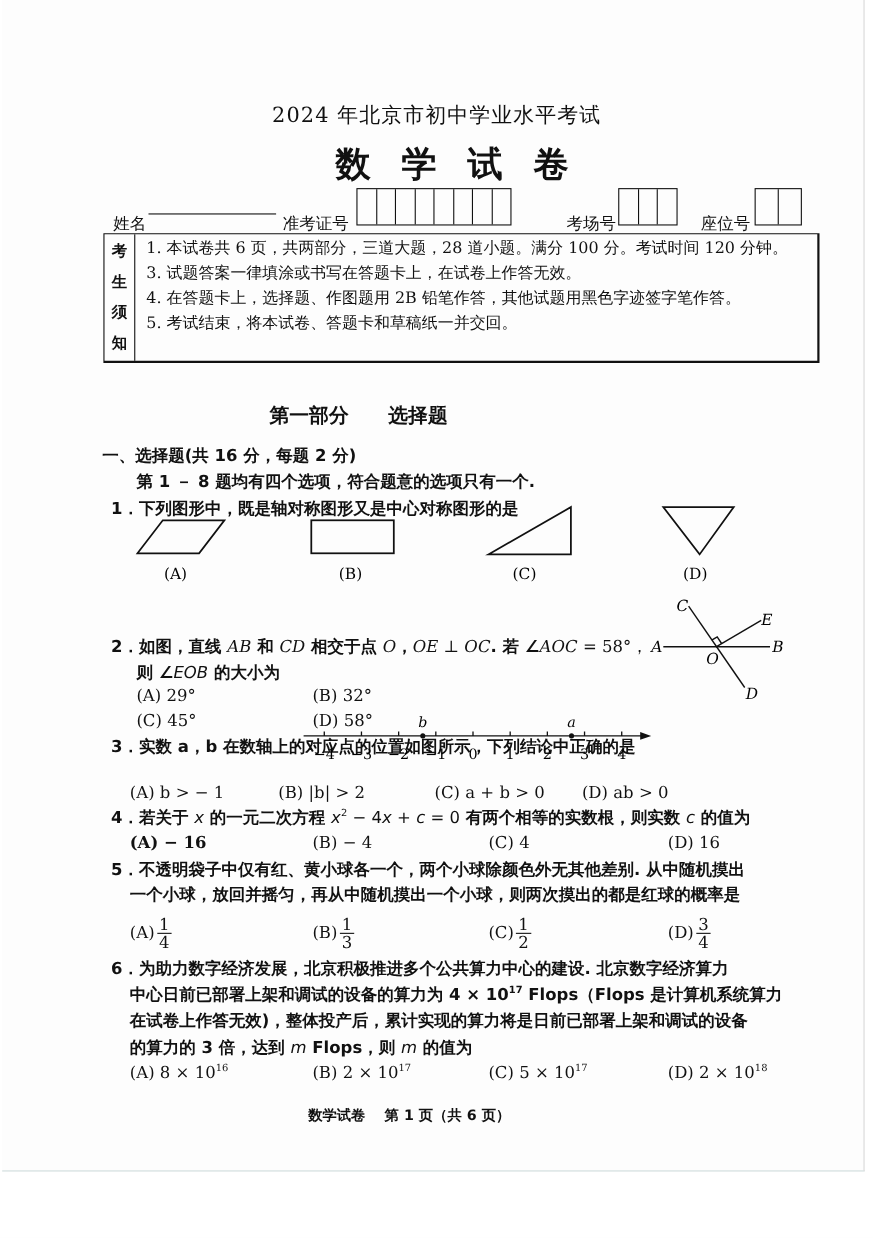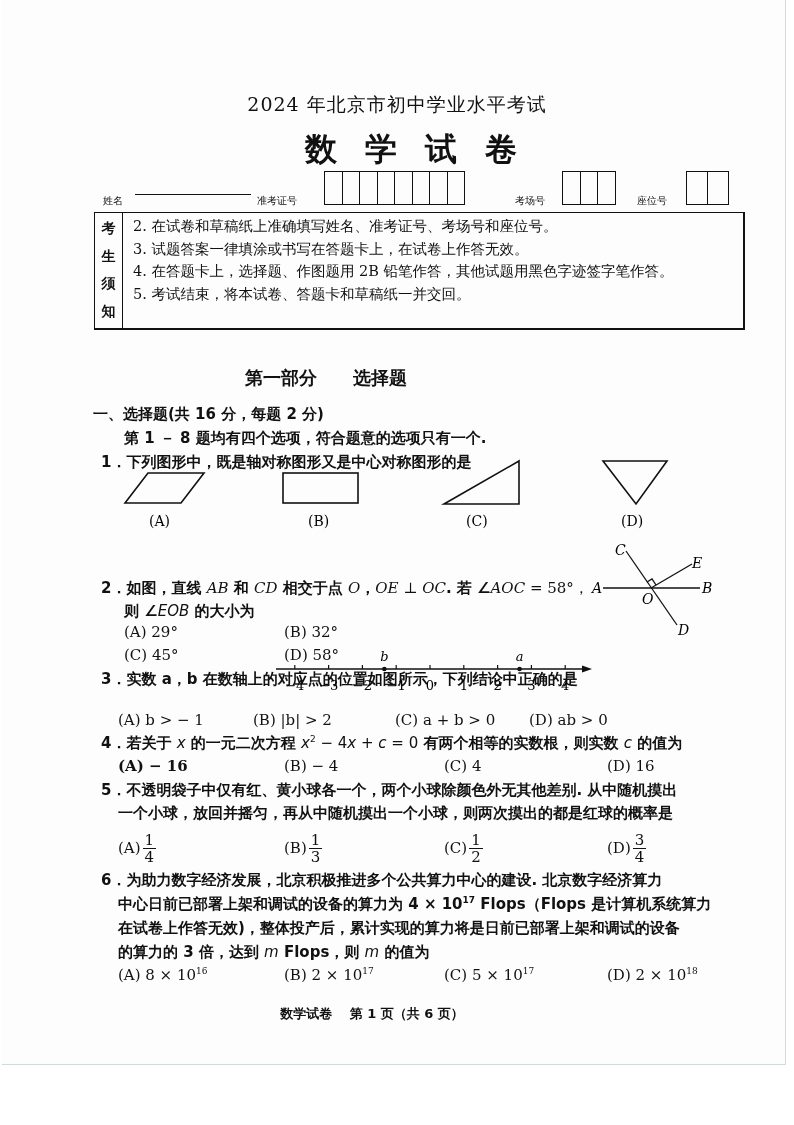--- a/index.html
+++ b/index.html
@@ -4,21 +4,21 @@
 <style>
   html,body{margin:0;padding:0;}
   body{width:794px;height:1125px;background:#ffffff;position:relative;overflow:hidden;
        font-family:"DejaVu Serif","Liberation Serif",serif;color:#111;}
   .page{position:absolute;left:2px;top:0;width:783px;height:1064px;background:#fdfdfd;
         border-right:1px solid #d8d8d8;border-bottom:1px solid #d0dcdc;}
   .abs{position:absolute;white-space:nowrap;margin-top:16px;}
   .sub-title{left:0;width:794px;text-align:center;top:76px;font-size:19px;letter-spacing:1px;}
   .main-title{left:0;width:794px;text-align:center;top:112px;font-size:32px;font-weight:bold;
               font-family:"DejaVu Sans","Liberation Sans",sans-serif;letter-spacing:28px;padding-left:28px;}
-  .lbl{font-size:10px;font-family:"DejaVu Sans","Liberation Sans",sans-serif;}
+  .lbl{font-size:15px;font-family:"DejaVu Sans","Liberation Sans",sans-serif;}
   .uline{position:absolute;border-bottom:1px solid #111;}
   .boxes{position:absolute;display:flex;border:1.5px solid #111;height:32px;}
   .boxes span{display:block;width:16.5px;border-right:1.5px solid #111;height:32px;}
   .boxes span:last-child{border-right:none;}
   .notice{position:absolute;left:94px;top:212px;width:648px;height:115px;border:1.5px solid #111;border-right-width:2px;border-bottom-width:2px;}
   .notice-head{position:absolute;left:0;top:0;width:28px;height:115px;border-right:1.5px solid #111;
                display:flex;flex-direction:column;justify-content:space-around;align-items:center;
                font-size:14px;font-weight:bold;font-family:"DejaVu Sans","Liberation Sans",sans-serif;padding:2px 0;box-sizing:border-box;}
   .notice-items{position:absolute;left:38px;top:2px;font-size:14.5px;line-height:22.6px;}
   .part-title{left:0;width:652px;text-align:center;top:350px;font-size:18px;font-weight:bold;
@@ -71,21 +71,21 @@
 </div>
 
 <div class="notice">
   <div class="notice-head">
     <span>考</span>
     <span>生</span>
     <span>须</span>
     <span>知</span>
   </div>
   <div class="notice-items">
-    <div>2. 在试卷和草稿纸上准确填写姓名、准考证号、考场号和座位号。</div>
+    <div>1. 本试卷共 6 页，共两部分，三道大题，28 道小题。满分 100 分。考试时间 120 分钟。</div>
     <div>3. 试题答案一律填涂或书写在答题卡上，在试卷上作答无效。</div>
     <div>4. 在答题卡上，选择题、作图题用 2B 铅笔作答，其他试题用黑色字迹签字笔作答。</div>
     <div>5. 考试结束，将本试卷、答题卡和草稿纸一并交回。</div>
   </div>
 </div>
 
 <div class="abs part-title">
   <span>第一部分</span><span class="gap"></span><span>选择题</span>
 </div>
 

